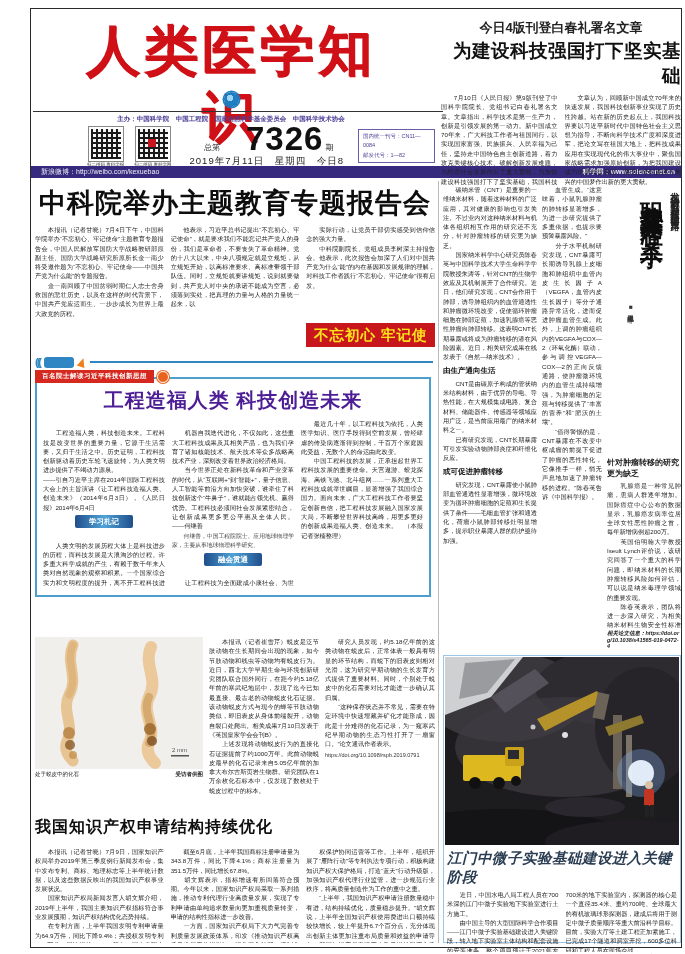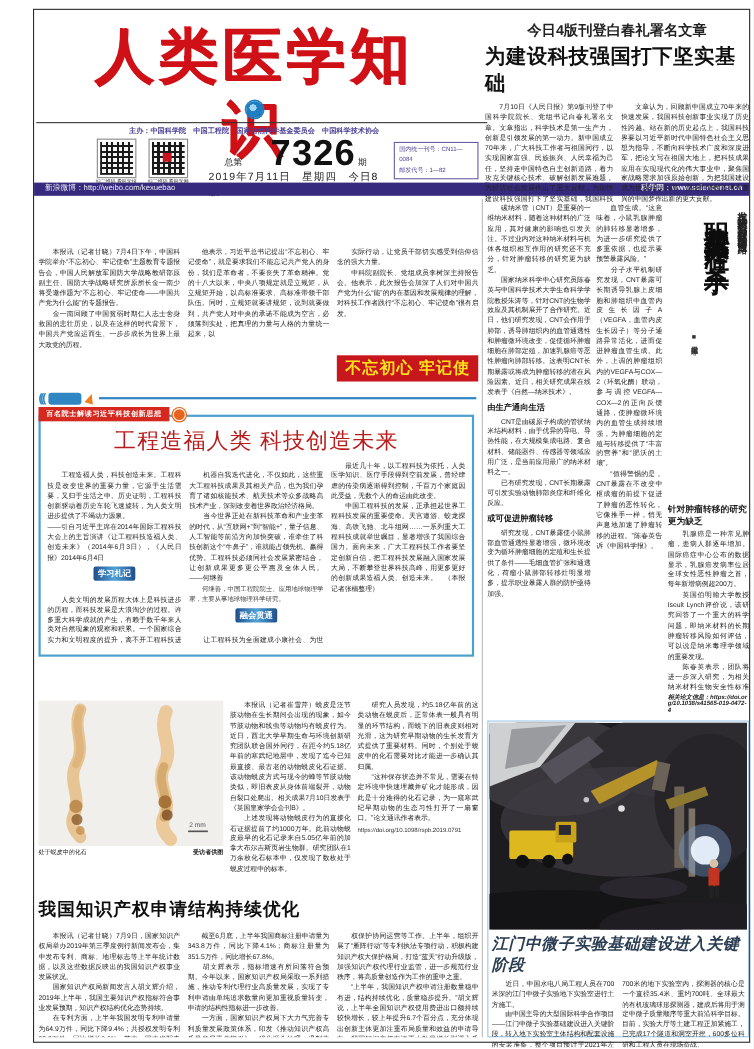--- a/index.html
+++ b/index.html
@@ -30,44 +30,44 @@
   .issue-num{font-size:33px;font-weight:900;line-height:24px;color:#111;letter-spacing:1px;margin-left:24px;}
   .date-line{font-size:9.5px;color:#222;margin-top:2px;letter-spacing:1px;}
   .serial{border:1px solid #6a5ba8;color:#4b3f96;font-size:5.5px;line-height:1.7;padding:2px 4px;margin-top:2px;white-space:pre-line;}
   .bar{background:#352a7e;color:#efeef6;font-size:7px;line-height:12px;height:12px;overflow:hidden;}
   .bar-left{left:0;top:157px;width:404px;padding-left:10px;}
   .bar-right{left:410px;top:157px;width:240px;text-align:right;font-weight:bold;}
   .bar-right span{padding-right:6px;}
   
   .tr-art{left:410px;top:8px;width:240px;height:140px;}
   .tr-kicker{text-align:center;font-weight:bold;font-size:13px;color:#222;margin:2px 0 1px;}
-  .tr-head{text-align:left;font-family:"DejaVu Serif",serif;font-weight:900;font-size:18.5px;color:#111;margin-bottom:5px;letter-spacing:0.5px;}
+  .tr-head{text-align:right;font-family:"DejaVu Serif",serif;font-weight:900;font-size:18.5px;color:#111;margin-bottom:5px;letter-spacing:0.5px;}
   .cols{display:flex;gap:7px;}
   .tiny{font-size:6.2px;line-height:1.5;text-align:justify;white-space:pre-line;color:#222;flex:1;overflow:hidden;}
   .tr-cols{height:92px;}
   
   .lead-h1{left:2px;top:176px;width:404px;text-align:center;font-weight:900;font-size:27px;letter-spacing:1px;color:#0d0d0d;}
   .lead-cols{left:4px;top:216px;width:400px;height:122px;}
   .lead-col3{display:flex;flex-direction:column;}
   .banner{margin-top:auto;background:#c8161d;color:#ffe31a;font-weight:900;font-size:14.5px;
           text-align:center;line-height:24px;height:24px;letter-spacing:1px;}
   
   .series-row{left:4px;top:344px;width:398px;height:18px;display:flex;align-items:center;gap:4px;}
   .wave{font-size:11px;color:#2f86c2;font-weight:900;letter-spacing:-2px;}
   .series-badge{width:30px;height:11px;border-radius:3px;background:#2f86c2;position:relative;}
   .flame{width:0;height:0;border-left:4px solid transparent;border-right:4px solid transparent;border-bottom:9px solid #f07f1d;transform:rotate(18deg);}
   .series-line{flex:1;border-top:2px solid #2f86c2;height:0;}
   .blue-box{left:4px;top:368px;width:396px;height:220px;border:2px solid #4da0cd;background:#fff;padding:4px 6px;box-sizing:border-box;}
   .tag-row{position:absolute;left:-2px;top:-9px;display:flex;align-items:center;gap:3px;}
   .red-tag{background:#d5281e;color:#fff;font-size:6.5px;font-weight:bold;padding:2px 7px;letter-spacing:0.5px;}
   .tag-dot{width:10px;height:10px;border-radius:50%;background:#e8641e;border:1px solid #fff;box-shadow:0 0 0 1px #e8641e;}
-  .box-h{ text-align:center;color:#b91c1c;font-weight:400;font-size:20px;margin:4px 0 5px;letter-spacing:1px;}
+  .box-h{ text-align:center;color:#4c1d95;font-weight:700;font-size:20px;margin:4px 0 5px;letter-spacing:1px;}
   .box-cols{height:168px;}
   .quote{font-size:6.2px;}
-  .pill{display:block;width:38px;margin:3px auto;background:linear-gradient(90deg,#1f4e8c,#4fa3d8,#1f4e8c);
+  .pill{display:block;width:58px;margin:3px auto;background:linear-gradient(90deg,#1f4e8c,#4fa3d8,#1f4e8c);
         color:#fff;font-size:7.5px;font-weight:bold;text-align:center;padding:1px 0;border-radius:2px;}
   .bio{font-size:5.8px;color:#444;}
   
   .molt-h2{left:4px;top:592px;width:330px;font-weight:900;font-size:19px;color:#1c1c1c;
            border-bottom:2px solid #5fa8d8;padding-bottom:4px;letter-spacing:1px;}
   .molt-row{left:4px;top:628px;width:400px;height:178px;display:flex;gap:6px;}
   .figure{width:168px;flex:none;display:flex;flex-direction:column;}
   .fig-img{width:168px;height:132px;background:#f0efec;position:relative;}
   .fig-caps{display:flex;justify-content:space-between;font-size:5.5px;color:#222;margin-top:2px;}
   .fig-credit{font-weight:bold;}
@@ -137,20 +137,21 @@
 
   <div class="abs tr-art">
     <div class="tr-kicker">今日4版刊登白春礼署名文章</div>
     <div class="tr-head">为建设科技强国打下坚实基础</div>
     <div class="cols tr-cols">
       <div class="tiny">　　7月10日《人民日报》第9版刊登了中国科学院院长、党组书记白春礼署名文章。文章指出，科学技术是第一生产力，创新是引领发展的第一动力。新中国成立70年来，广大科技工作者与祖国同行，以实现国家富强、民族振兴、人民幸福为己任，坚持走中国特色自主创新道路，着力攻克关键核心技术、破解创新发展难题，为经济社会发展作出了重大贡献，为加快建设科技强国打下了坚实基础，我国科技事业取得历史性成就、发生了历史性变革，成为具有重要国际影响力的科技大国。</div>
       <div class="tiny">　　文章认为，回顾新中国成立70年来的快速发展，我国科技创新事业实现了历史性跨越。站在新的历史起点上，我国科技界要以习近平新时代中国特色社会主义思想为指导，不断向科学技术广度和深度进军，把论文写在祖国大地上，把科技成果应用在实现现代化的伟大事业中，聚焦国家战略需求加强原始创新，为把我国建设成为世界科技强国、实现中华民族伟大复兴的中国梦作出新的更大贡献。</div>
     </div>
   </div>
 
+  <div class="abs lead-h1">中科院举办主题教育专题报告会</div>
   <div class="abs cols lead-cols">
     <div class="tiny">　　本报讯（记者甘晓）7月4日下午，中国科学院举办“不忘初心、牢记使命”主题教育专题报告会，中国人民解放军国防大学战略教研部原副主任、国防大学战略研究所原所长金一南少将受邀作题为“不忘初心、牢记使命——中国共产党为什么能”的专题报告。
 　　金一南回顾了中国贫弱时期仁人志士舍身救国的悲壮历史，以及在这样的时代背景下，中国共产党应运而生、一步步成长为世界上最大政党的历程。</div>
     <div class="tiny">　　他表示，习近平总书记提出“不忘初心、牢记使命”，就是要求我们不能忘记共产党人的身份，我们是革命者，不要丧失了革命精神。党的十八大以来，中央八项规定就是立规矩，从立规矩开始，以高标准要求、高标准带领干部队伍。同时，立规矩就要讲规矩，说到就要做到，共产党人对中央的承诺不能成为空言，必须落到实处，把真理的力量与人格的力量统一起来，以</div>
     <div class="tiny lead-col3">
       <span>　　实际行动，让党员干部切实感受到信仰信念的强大力量。
 　　中科院副院长、党组成员李树深主持报告会。他表示，此次报告会加深了人们对中国共产党为什么“能”的内在基因和发展规律的理解，对科技工作者践行“不忘初心、牢记使命”很有启发。</span>
       <div class="banner">不忘初心 牢记使命</div>
     </div>
   </div>

